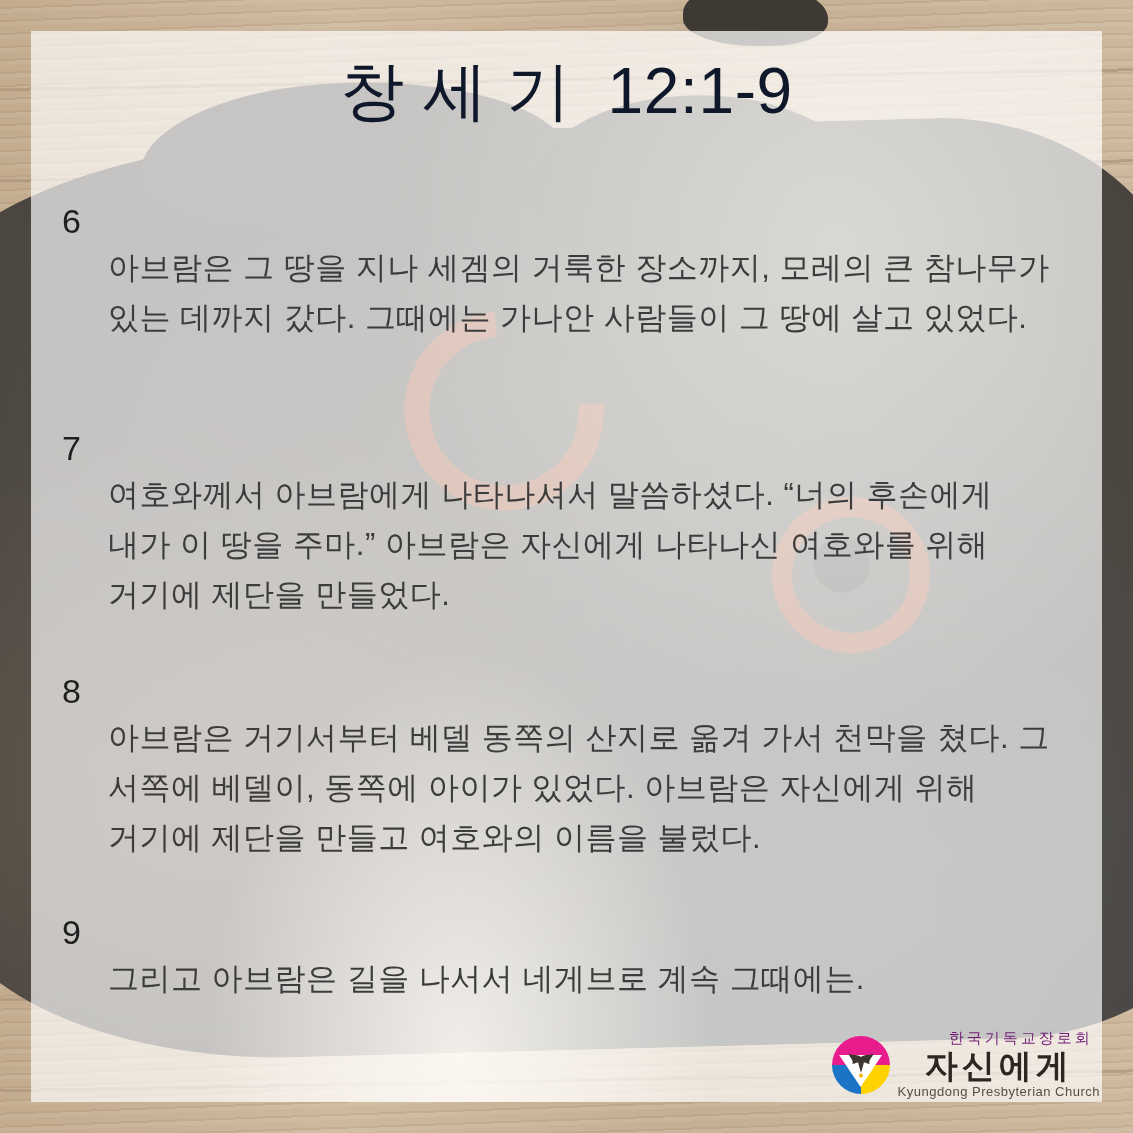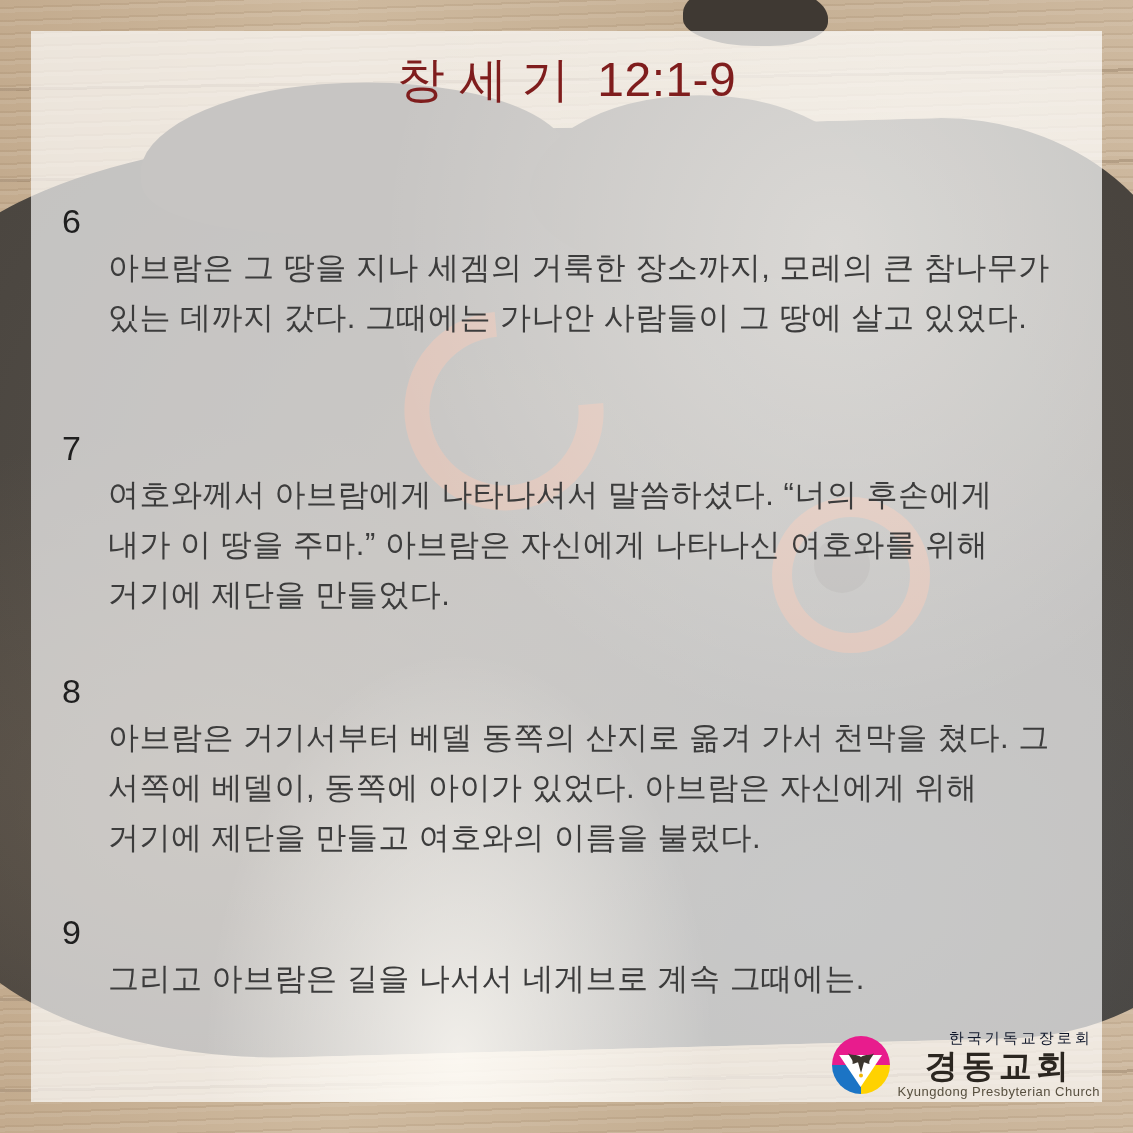--- a/index.html
+++ b/index.html
@@ -77,22 +77,22 @@
     background:
       radial-gradient(ellipse at 40% 96%, rgba(255,252,246,0.75) 0%, rgba(255,252,246,0) 28%),
       radial-gradient(ellipse at 75% 20%, rgba(255,253,248,0.35) 0%, rgba(255,253,248,0) 40%),
       rgba(255,255,255,0.68);
   }
   
   .title {
     position: absolute; top: 48px; left: 31px; right: 31px;
     margin: 0;
     text-align: center;
-    font-size: 48px; font-weight: normal;
-    color: #7f1d1d;
+    font-size: 64px; font-weight: normal;
+    color: #0f172a;
   }
   .title-book { letter-spacing: 0.30em; }
   .title-ref  { letter-spacing: 0.01em; }
   .verses {
     position: absolute; top: 196px; left: 62px; right: 55px;
   }
   .verse { display: flex; }
   .verse:nth-child(1) { margin-bottom: 80px; }
   .verse:nth-child(2) { margin-bottom: 46px; }
   .verse:nth-child(3) { margin-bottom: 44px; }
@@ -128,21 +128,21 @@
   }
   .emblem svg {
     position: absolute; left: 14px; top: 17px;
   }
   .logo-texts {
     display: flex; flex-direction: column; align-items: center;
     padding-bottom: 2px;
   }
   .logo-denom {
     font-size: 15px; letter-spacing: 3px;
-    color: #0f172a;
+    color: #701a75;
     margin-left: 44px;
   }
   .logo-name {
     font-family: "Liberation Serif", serif;
     font-size: 33px; font-weight: bold;
     letter-spacing: 4px;
     color: #2b2620;
     line-height: 1.1;
   }
   .logo-name-en {
@@ -196,18 +196,18 @@
   <div class="logo">
     <div class="emblem">
       <div class="emblem-tri"></div>
       <svg width="30" height="26" viewBox="0 0 30 26">
         <path d="M15 4 C11 1 5 2.5 2 0.5 C4.5 5 7.5 7 6.5 11 C9.5 10.2 12 9.2 12 9.2 L15 20 L18 9.2 C18 9.2 20.5 10.2 23.5 11 C22.5 7 25.5 5 28 0.5 C25 2.5 19 1 15 4 Z" fill="#3c362e"></path>
         <circle cx="15" cy="22.5" r="2" fill="#f2b705"></circle>
       </svg>
     </div>
     <div class="logo-texts">
       <div class="logo-denom">한국기독교장로회</div>
-      <div class="logo-name">경동교회</div>
+      <div class="logo-name">자신에게</div>
       <div class="logo-name-en">Kyungdong Presbyterian Church</div>
     </div>
   </div>
 
 </div>
 
 </body></html>

